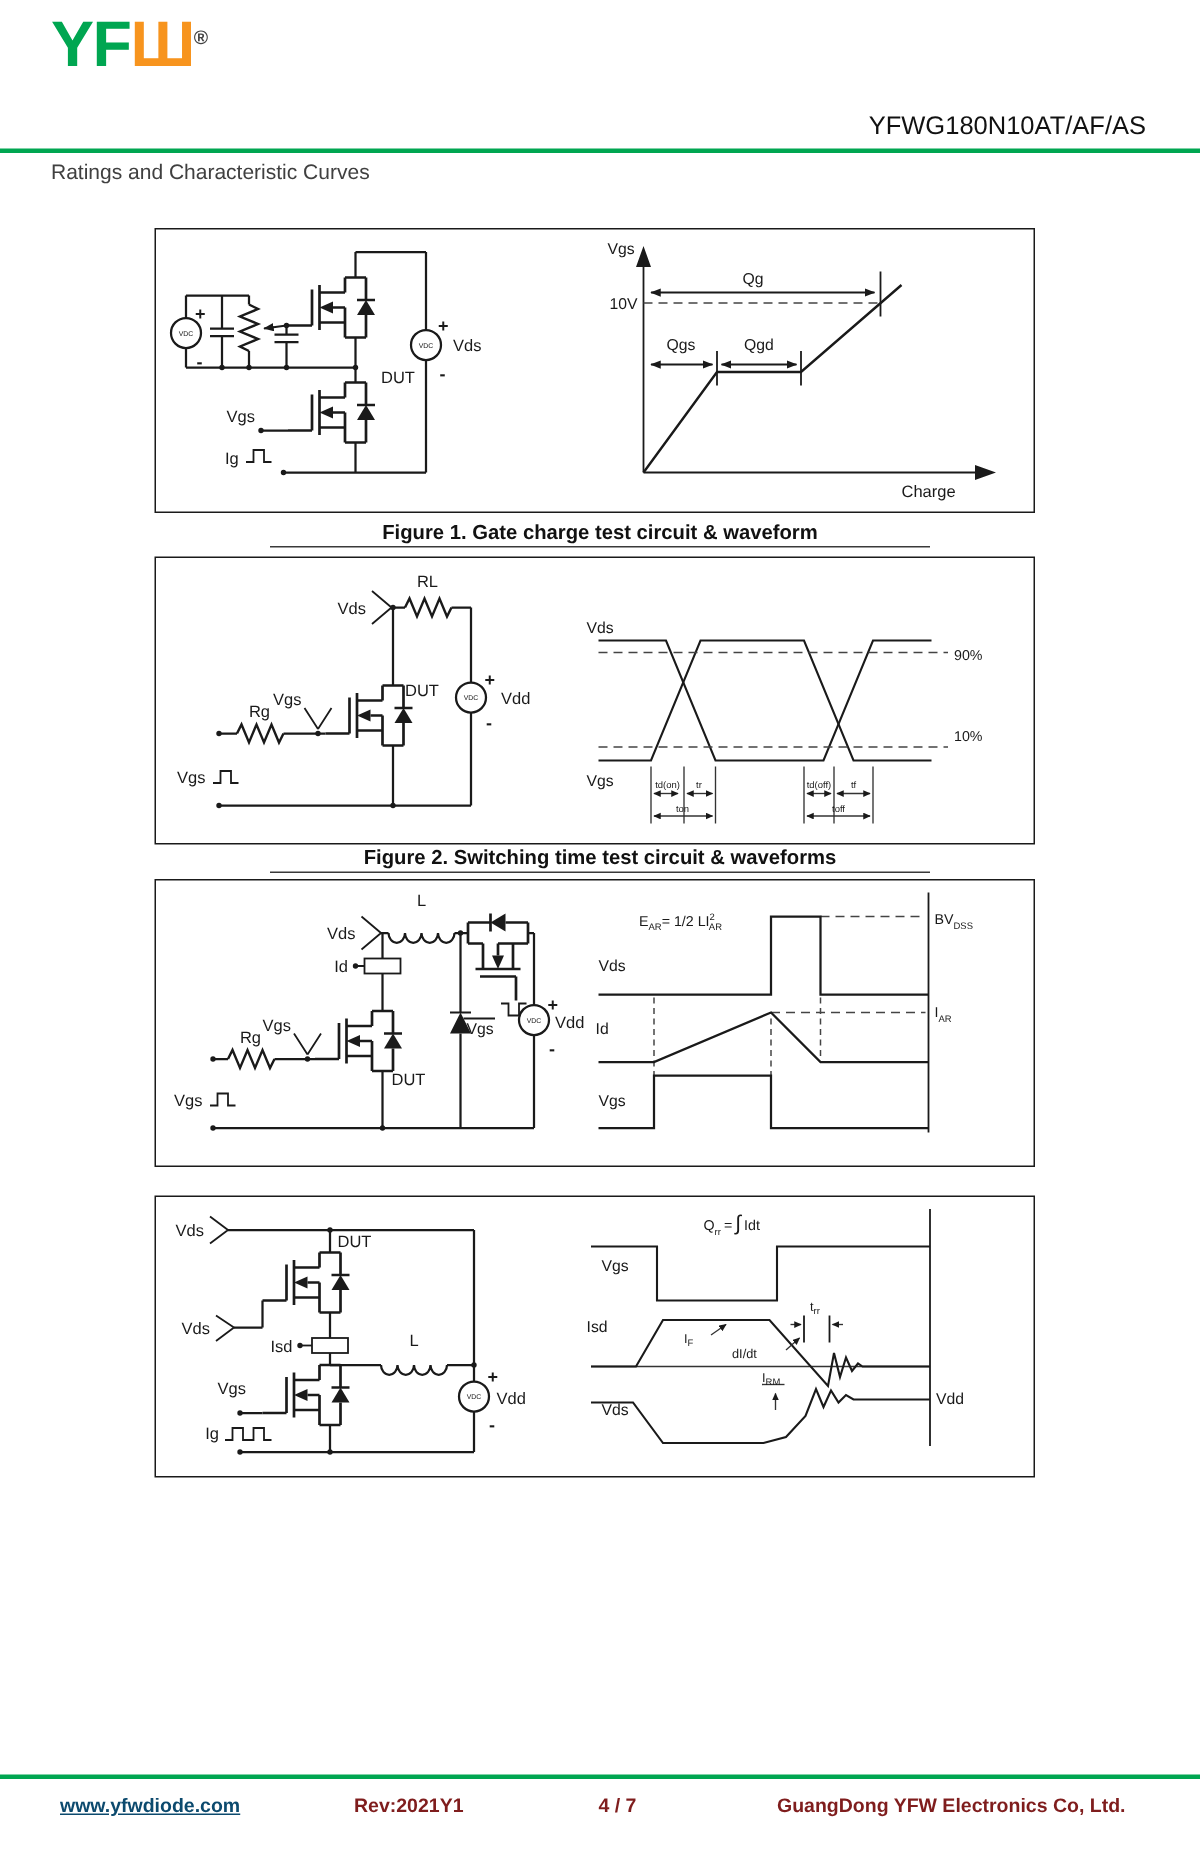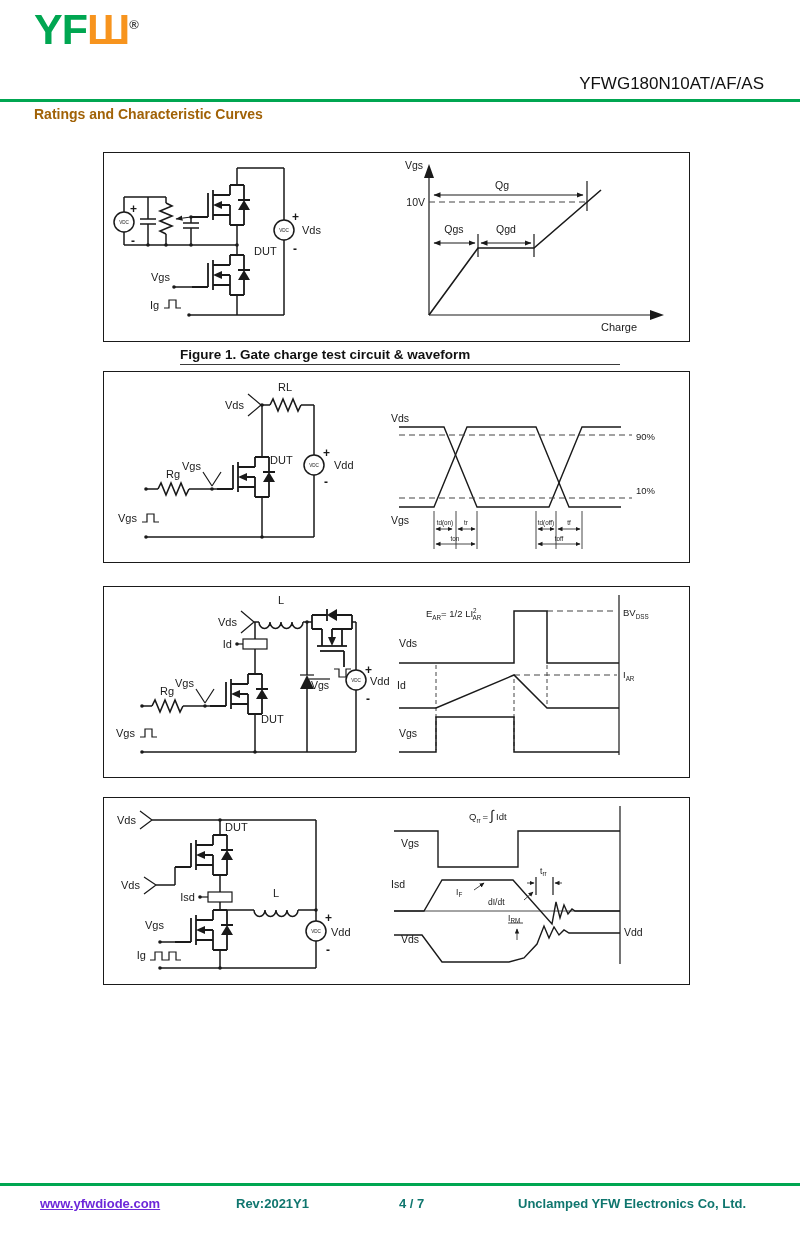--- a/index.html
+++ b/index.html
@@ -6,38 +6,38 @@
   #page{position:relative;width:800px;height:1249px;background:#fff;overflow:hidden;
         font-family:"Liberation Sans",sans-serif;color:#111}
   
   #logo{position:absolute;left:34px;top:2px;font-weight:bold;font-size:43px;line-height:46px;letter-spacing:-1px}
   #logo .g{color:#00A651}
   #logo .o{color:#F7941E}
   #logo sup{font-size:13px;color:#444;letter-spacing:0}
   #logo-cn{position:absolute;left:34px;top:48px;font-weight:bold;font-size:30px;letter-spacing:3px;color:#111}
   #part-number{position:absolute;top:74px;right:36px;font-weight:normal;font-size:17px;color:#111}
   .green-rule{position:absolute;left:0;right:0;height:3px;background:#00A651}
-  #section-title{position:absolute;left:34px;top:106px;font-weight:bold;font-size:14px;color:#a16207}
+  #section-title{position:absolute;left:34px;top:106px;font-weight:normal;font-size:14px;color:#404040}
   
   .figbox{position:absolute;left:103px;width:587px;border:1.6px solid #1a1a1a;background:#fff;box-sizing:border-box}
-  .caption{position:absolute;font-size:13.5px;font-weight:bold;color:#111}
+  .caption{position:absolute;text-align:center;font-size:13.5px;font-weight:bold;color:#111}
   .caption.u{border-bottom:1.3px solid #3a3a3a;padding-bottom:2px}
   
   svg text{font-family:"Liberation Sans",sans-serif;fill:#1a1a1a}
   .t4{font-size:4.6px}.t6{font-size:6.3px}.t8{font-size:8.5px}.t9{font-size:9.5px}
   .t10{font-size:10.5px}.t11{font-size:11px}.t12{font-size:12px;font-weight:bold}.t13{font-size:14px}
   .w{stroke:#1a1a1a;stroke-width:1.5;fill:none}
   .w2{stroke:#1a1a1a;stroke-width:1.2;fill:none}
   .thin{stroke:#333;stroke-width:0.9;fill:none}
   .dash{stroke:#444;stroke-width:1.1;fill:none;stroke-dasharray:6 4}
   .dash2{stroke:#444;stroke-width:1;fill:none;stroke-dasharray:4 3}
   .fil{fill:#1a1a1a;stroke:none}
   
-  .fitem{position:absolute;top:1196px;font-weight:bold;font-size:13px;color:#0f766e}
-  #footer-link{color:#6d28d9;text-decoration:underline}
+  .fitem{position:absolute;top:1196px;font-weight:bold;font-size:13px;color:#7f1d1d}
+  #footer-link{color:#0c4a6e;text-decoration:underline}
 </style>
 </head>
 <body>
 
 <div id="page">
 
   <svg width="0" height="0" style="position:absolute" aria-hidden="true">
     <defs>
       <g id="nmos" stroke="#1a1a1a" stroke-width="1.8" fill="none">
         <path d="M-8,-12 V12"></path>
@@ -173,20 +173,21 @@
       <text class="t9" x="532" y="122">10%</text>
       <text class="t6" x="341" y="153" text-anchor="middle">td(on)</text>
       <text class="t6" x="362" y="153" text-anchor="middle">tr</text>
       <text class="t6" x="351" y="169" text-anchor="middle">ton</text>
       <text class="t6" x="442" y="153" text-anchor="middle">td(off)</text>
       <text class="t6" x="465" y="153" text-anchor="middle">tf</text>
       <text class="t6" x="455" y="169" text-anchor="middle">toff</text>
     </g>
   </svg>
   </div>
+  <div class="caption u" style="left:180px;top:564px;width:440px">Figure 2. Switching time test circuit &amp; waveforms</div>
 
   <div class="figbox" style="top:586px;height:192px">
   <svg width="584" height="188" viewBox="0 0 584 188">
     <g>
       <path class="w" d="M150,35 H155 M199,35 H208 M248,35 H252 M151,35 V52 M151,62 V87 M252,35 V83 M252,103 V165 M38,165 H252 M151,127 V165 M38,119 H48 M79,119 H106 M203,35 V88 M203,102 V165"></path>
       <use href="#coil" transform="translate(155,35)"></use>
       <use href="#resh" transform="translate(48,119)"></use>
       <path class="w2" d="M137,24 L150,35 M137,46 L150,35"></path>
       <path class="w2" d="M92,102 L101,116 M110,102 L101,116"></path>
       <use href="#nmos" transform="translate(130,107)"></use>
@@ -299,15 +300,15 @@
       <text class="t10" x="297" y="145">Vds</text>
       <text class="t10" x="520" y="138">Vdd</text>
     </g>
   </svg>
   </div>
 
   <div class="green-rule" style="top:1183px"></div>
   <a href="#" id="footer-link" class="fitem" style="left:40px">www.yfwdiode.com</a>
   <div class="fitem" style="left:236px">Rev:2021Y1</div>
   <div class="fitem" style="left:399px">4 / 7</div>
-  <div class="fitem" style="left:518px">Unclamped YFW Electronics Co, Ltd.</div>
+  <div class="fitem" style="left:518px">GuangDong YFW Electronics Co, Ltd.</div>
 
 </div>
 
 </body></html>

